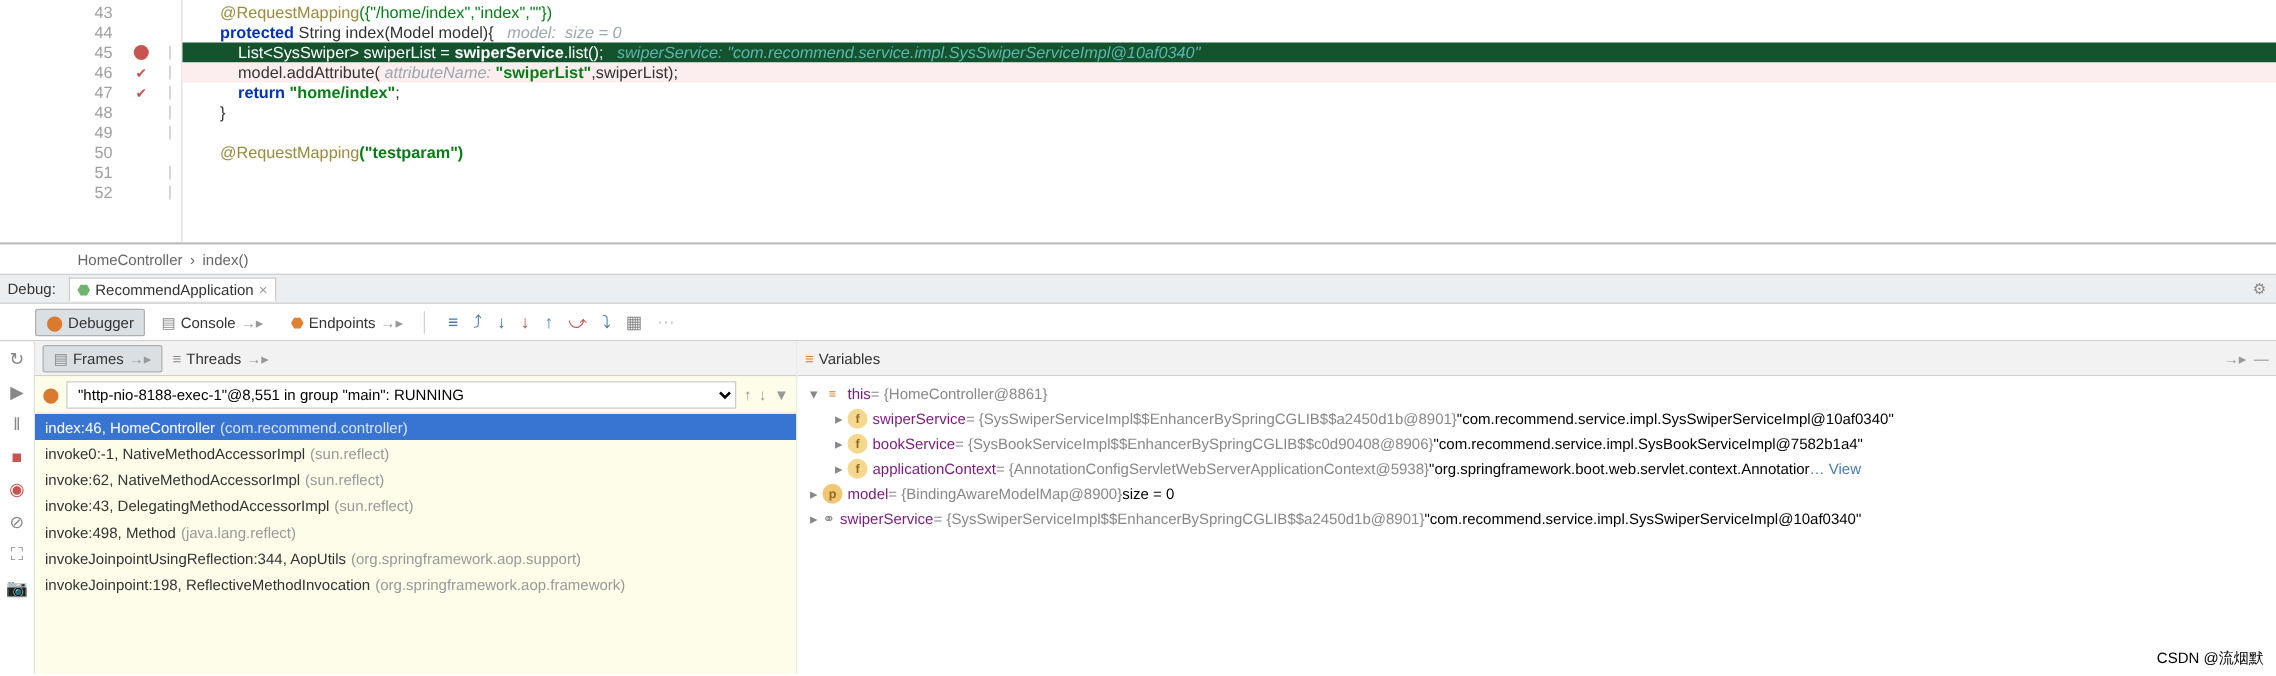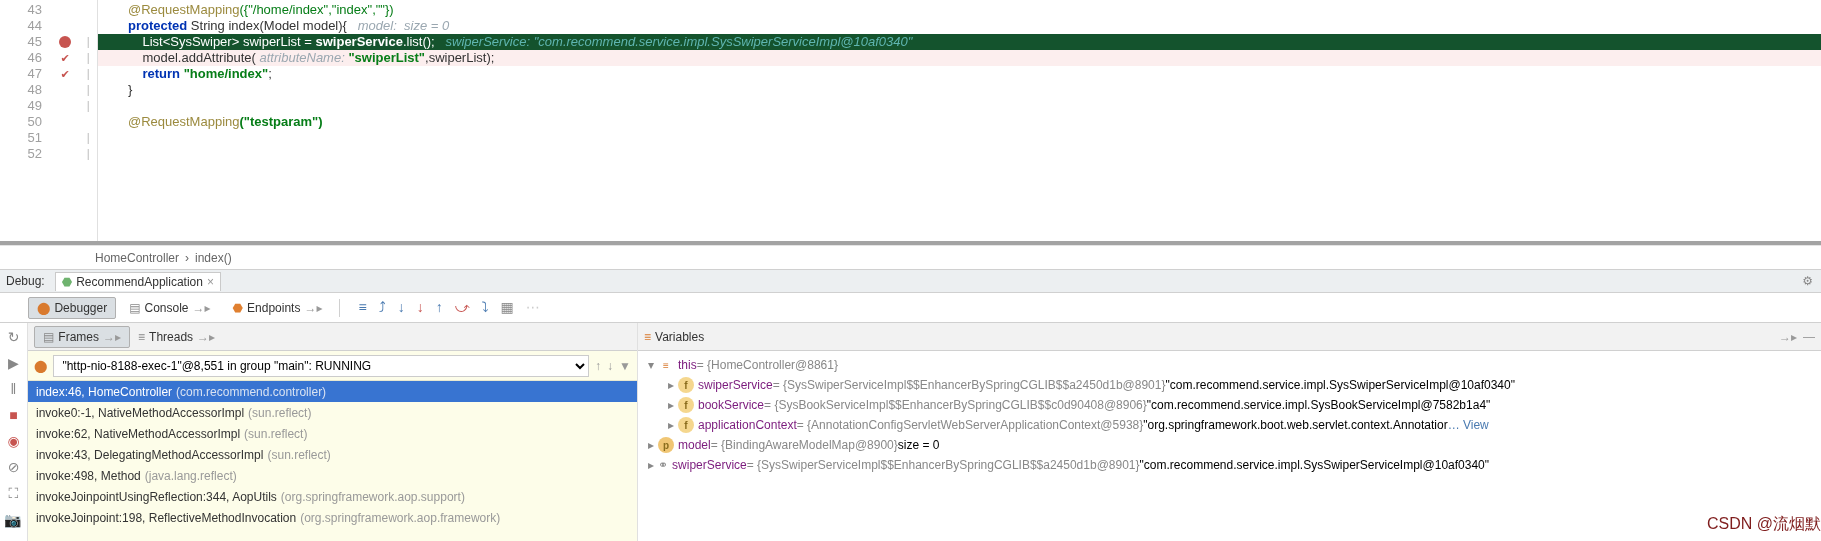--- a/index.html
+++ b/index.html
@@ -1,38 +1,38 @@
 <!DOCTYPE html>
 <html><head>
 <meta charset="utf-8">
 <style>
 * { margin:0; padding:0; box-sizing:border-box; font-family:"Segoe UI",Arial,sans-serif; }
 body { width:1821px; height:541px; background:#fff; font-size:12px; color:#333; overflow:hidden; position:relative; }
-.editor-area { position:relative; height:245px; display:flex; border-bottom:4px solid #a3a3a3; }
+.editor-area { position:relative; height:195px; display:flex; border-bottom:1px solid #a3a3a3;padding-left:48px; }
 .gutter { width:50px; text-align:right; color:#a0a0a0; font-family:Consolas,monospace; font-size:13px; line-height:16px; padding-top:2px; padding-right:8px; }
 .gutter div { height:16px; }
 .marker-col { width:30px; padding-top:2px; }
 .marker-col div { height:16px; display:flex; align-items:center; justify-content:center; }
 .bp { width:12px; height:12px; border-radius:50%; background:#c75450; display:inline-block; }
 .check { color:#c75450; font-size:11px; }
 .fold-col { width:18px; border-right:1px solid #e0e0e0; padding-top:2px; }
 .fold-col div { height:16px; display:flex; align-items:center; justify-content:center; color:#a0a0a0; font-size:9px; }
 .code { flex:1; font-family:Consolas,"Courier New",monospace; font-size:13px; line-height:16px; padding-top:2px; position:relative; }
 .code-line { height:16px; white-space:pre; padding-left:30px; }
 .hl-line { background:#14532d; color:#fff; }
 .hl-line2 { background:#fceeee; }
 .cmt { color:#999; font-style:italic; }
 .anno { color:#9b8a3e; }
 .kw { color:#0033b3; font-weight:bold; }
 .str { color:#067d17; }
 .str-b { color:#067d17; font-weight:bold; }
 .hint { color:#9aa7b0; font-style:italic; }
 .teal { color:#5fb5b0; font-style:italic; }
 .white { color:#fff; }
-.breadcrumb { height:24px; border-top:1px solid #e4e4e4; display:flex; align-items:center; padding-left:95px; font-size:12px; color:#666; gap:6px; }
+.breadcrumb { height:24px; border-top:1px solid #e4e4e4; display:flex; align-items:center; padding-left:62px; font-size:12px; color:#666; gap:6px; }
 .debug-bar { height:24px; background:#eceff1; border-top:1px solid #d0d0d0; border-bottom:1px solid #d0d0d0; display:flex; align-items:center; padding:0 6px; position:relative; }
 .debug-bar .lbl { margin-right:10px; }
 .run-tab { display:flex; align-items:center; gap:4px; padding:2px 6px; background:#fff; border:1px solid #cacaca; border-bottom:none; }
 .gear { position:absolute; right:8px; color:#888; }
 .sub-toolbar { height:30px; display:flex; align-items:center; border-bottom:1px solid #d0d0d0; padding-left:28px; gap:4px; }
 .tab-btn { display:flex; align-items:center; gap:4px; padding:3px 8px; border:1px solid transparent; }
 .tab-btn.active { background:#dadfe3; border:1px solid #b0b0b0; border-radius:2px; }
 .tool-icons { display:flex; gap:12px; margin-left:10px; }
 .tool-icons span { color:#6e6e6e; font-size:14px; }
 .lower { display:flex; height:266px; }
@@ -55,21 +55,21 @@
 .var-list { flex:1; padding:4px 6px; font-size:12px; background:#fff; overflow:hidden; }
 .var-row { height:20px; display:flex; align-items:center; white-space:nowrap; }
 .arrow { width:14px; color:#888; text-align:center; }
 .vicon { width:16px; height:16px; border-radius:50%; display:inline-flex; align-items:center; justify-content:center; font-size:10px; font-weight:bold; margin-right:4px; }
 .vi-f { background:#f5d78e; color:#8a6d1d; }
 .vi-p { background:#f0c674; color:#8a6d1d; }
 .vi-stack { background:none; }
 .vname { color:#7b1b7d; }
 .vgrey { color:#888; }
 .vval { color:#000; }
-.watermark { position:absolute; right:0; bottom:6px; color:#7f1d1d; font-size:16px; z-index:10; }
+.watermark { position:absolute; right:10px; bottom:6px; color:#000000; font-size:12px; z-index:10; }
 .sep { width:1px; height:18px; background:#d0d0d0; margin:0 4px; }
 .link { color:#4a7ab0; }
 .pin-icons { position:absolute; right:6px; color:#999; display:flex; gap:6px; }
 </style>
 </head>
 <body>
 
 <div class="editor-area">
   <div class="gutter">
     <div>43</div>

